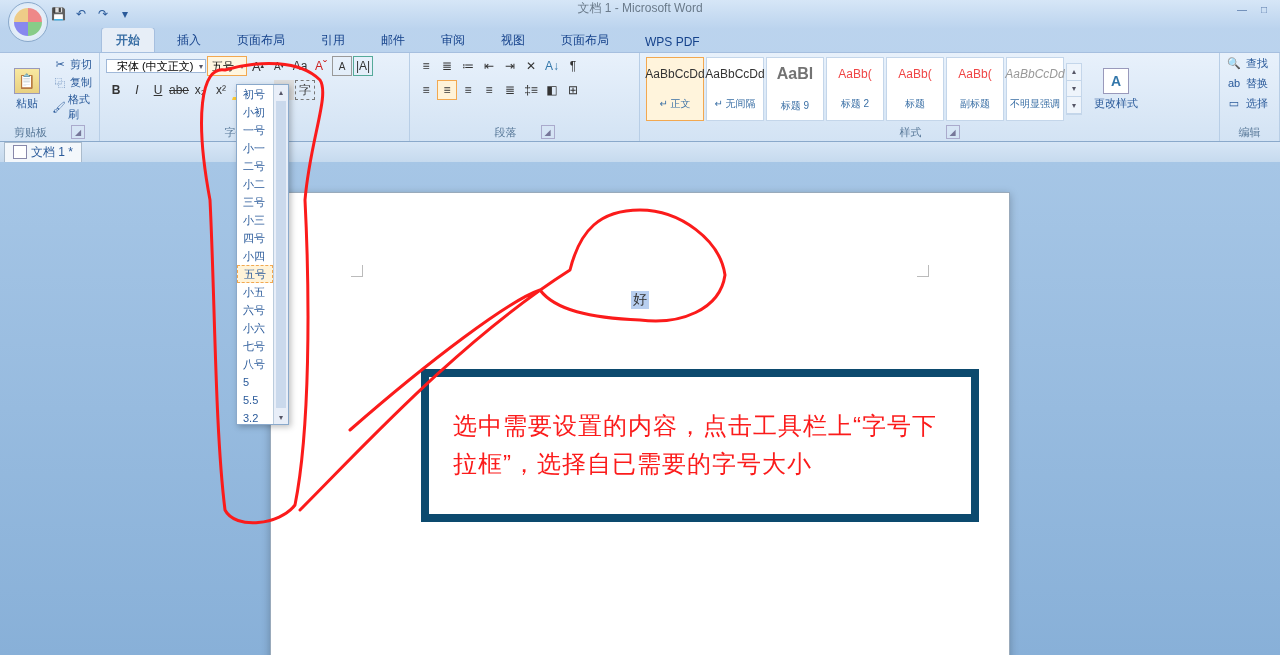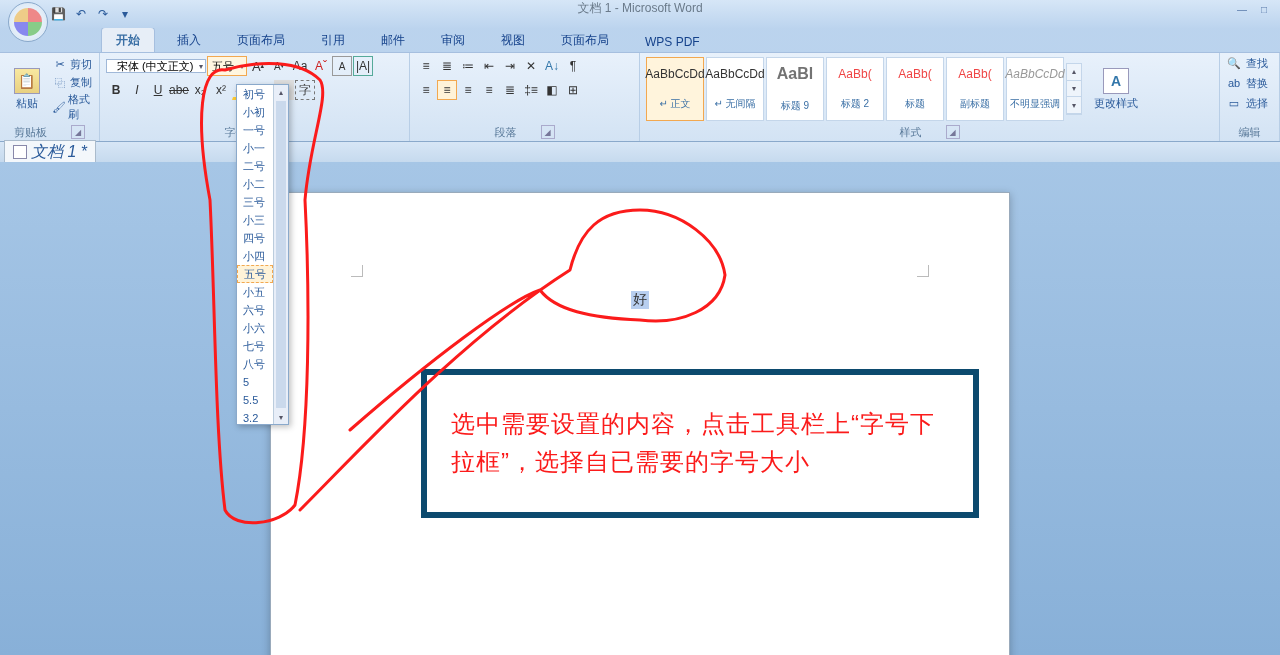--- a/index.html
+++ b/index.html
@@ -51,34 +51,34 @@
   .style-tile .samp.blue{color:#ef4444;}
   .style-tile .samp.grey{color:#999;font-style:italic;}
   .style-tile .lbl{font-size:10px;color:#3a6fa5;}
   .gal-spin{width:16px;height:52px;border:1px solid #c4d6ea;background:#eef4fb;display:flex;flex-direction:column;}
   .gal-spin div{flex:1;display:flex;align-items:center;justify-content:center;font-size:8px;color:#556;border-bottom:1px solid #c4d6ea;}
 
   
   .edit-row{display:flex;align-items:center;gap:4px;font-size:11px;color:#2a5a9a;}
 
   
-  .doctabs { height: 20px; background: linear-gradient(#d7e6f6,#c6daee); display: flex; align-items: center; padding-left: 4px; font-size: 16px; font-style: italic;}
+  .doctabs { height: 20px; background: linear-gradient(#d7e6f6,#c6daee); display: flex; align-items: center; padding-left: 4px; font-size: 12px;}
   .doctab { background:#f3f7fb;border:1px solid #abc;padding:1px 8px;display:flex;align-items:center;gap:4px;color:#2a5a9a;}
   .doc-ic{width:14px;height:14px;background:#fff;border:1px solid #88a;}
 
   
   .canvas { position: absolute; top: 162px; left:0; right:0; bottom:0; background: linear-gradient(#a6c6e6, #88b0d8); display:flex; justify-content:center; }
   .page { width: 740px; height: 900px; margin-top: 30px; background: #fff; border: 1px solid #9ab; box-shadow: 0 2px 8px rgba(0,0,0,0.25); position:relative;}
   .crop { width:12px;height:12px;border:1px solid #bbb;position:absolute;}
   .crop.tl{top:72px;left:80px;border-right:none;border-bottom:none;transform:rotate(180deg);}
   .crop.tr{top:72px;right:80px;border-left:none;border-bottom:none;transform:rotate(180deg) scaleX(-1);}
   .sel-text{position:absolute;top:98px;left:360px;font-size:14px;background:#b8cff0;padding:0 2px;color:#333;}
 
   
-  .anno-box{position:absolute;top:176px;left:150px;width:558px;border:6px solid #0c4a6e;padding:30px 24px;}
+  .anno-box{position:absolute;top:176px;left:150px;width:558px;border:8px solid #0c4a6e;padding:30px 24px;}
   .anno-box p{font-size:24px;color:#fb1b1b;line-height:1.6;letter-spacing:1px;}
 
   
   .size-dd{position:absolute;top:84px;left:236px;width:53px;height:341px;background:#fff;border:1px solid #8aa9cb;box-shadow:2px 2px 6px rgba(0,0,0,0.25);z-index:50;display:flex;}
   .size-dd ul{flex:1;list-style:none;overflow:hidden;}
   .size-dd li{height:18px;padding:0 6px;font-size:11px;color:#2a5a9a;display:flex;align-items:center;}
   .size-dd li.sel{background:#fff3d8;border:1px dashed #f2a850;}
   .size-dd .sb{width:15px;background:#e8eef8;border-left:1px solid #bcd;display:flex;flex-direction:column;justify-content:space-between;}
   .size-dd .sb span{height:14px;display:flex;align-items:center;justify-content:center;font-size:8px;color:#556;}
   .size-dd .thumb{background:#cad9ec;flex:1;margin:2px;}

